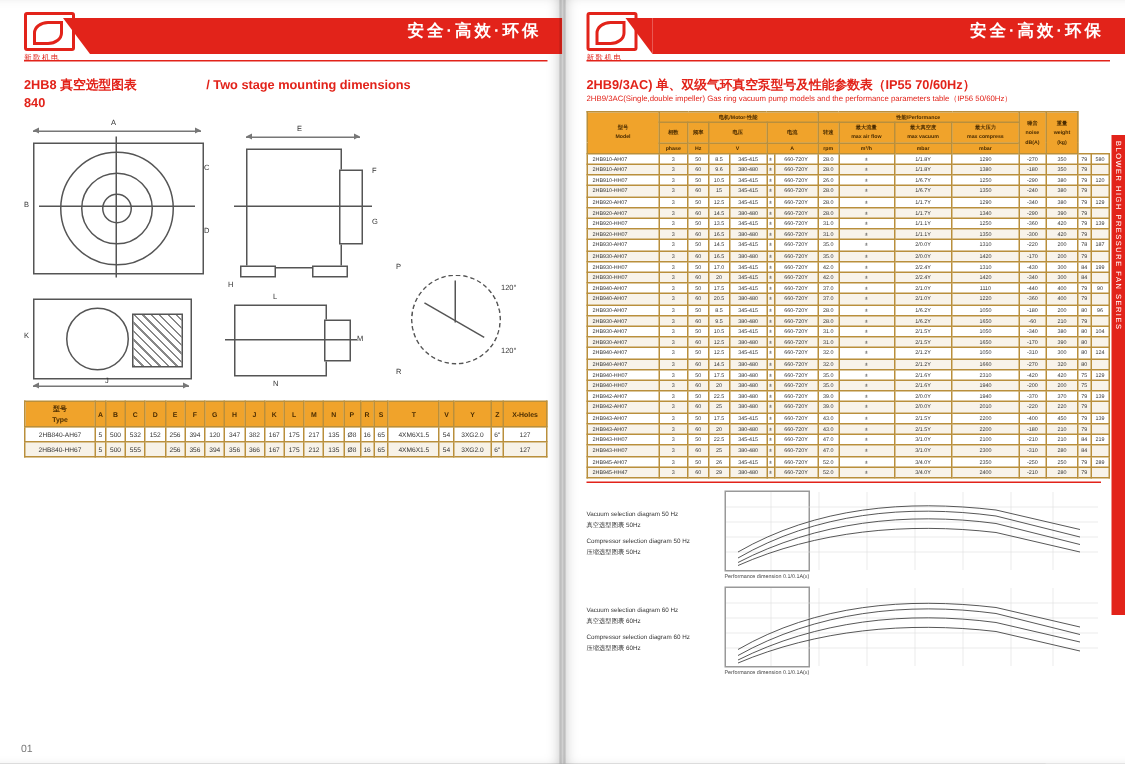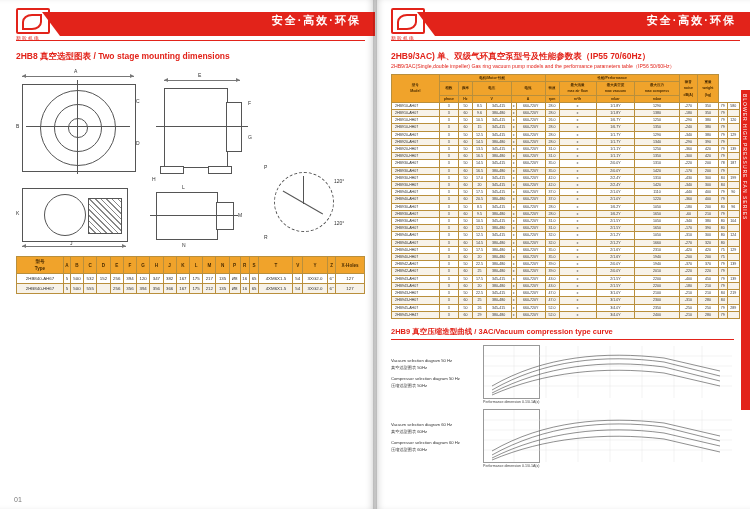--- a/index.html
+++ b/index.html
@@ -44,21 +44,21 @@
     border-top:24px solid #e2231a;border-left:18px solid transparent;
   }
   .hdr-slogan{
     position:absolute;right:14px;top:13px;color:#fff;font-size:11px;
     letter-spacing:2px;font-weight:bold;
   }
   .hdr-rule{position:absolute;left:16px;right:10px;top:40px;height:1px;background:#e2231a;}
 
   
   .sec-title{margin:6px 0 0 16px;font-size:8.5px;color:#e2231a;font-weight:bold;line-height:12px;}
-  .sec-title .en{color:#e2231a;font-weight:bold;}
+  .sec-title .en{color:#e2231a;font-weight:bold;margin-left:44px;}
   .sec-sub{margin:1px 0 0 16px;font-size:8.5px;color:#e2231a;font-weight:bold;}
 
   
   .draw-area{
     position:relative;margin:6px 14px 0 16px;height:180px;
     border:none;
   }
   .dbox{position:absolute;border:1px solid #555;background:#fff;}
   .dline{position:absolute;background:#555;}
   .dlabel{position:absolute;font-size:5px;color:#333;}
@@ -126,20 +126,21 @@
       </div>
       <div class="hdr-band"></div>
       <div class="hdr-slogan">安全·高效·环保</div>
       <div class="hdr-rule"></div>
     </div>
 
     <div class="sec-title">
       <span>2HB8 真空选型图表</span>
       <span class="en">/ Two stage mounting dimensions</span>
     </div>
+    <div class="sec-sub">840</div>
 
     <div class="draw-area">
 
       <div class="dbox" style="left:6px;top:16px;width:112px;height:86px;"></div>
       <div class="circ" style="left:24px;top:22px;width:74px;height:74px;"></div>
       <div class="circ" style="left:38px;top:36px;width:46px;height:46px;"></div>
       <div class="circ" style="left:52px;top:50px;width:18px;height:18px;"></div>
       <div class="dline" style="left:10px;top:58px;width:104px;height:.5px;"></div>
       <div class="dline" style="left:61px;top:12px;width:.5px;height:94px;"></div>
       <div class="dim" style="left:6px;top:8px;width:112px;"></div>
@@ -818,24 +819,20 @@
             <td>3/4.0Y</td>
             <td>2400</td>
             <td>-210</td>
             <td>280</td>
             <td>79</td>
             <td></td>
           </tr>
         </tbody>
     </table>
 
-    <div class="curve-title">
-      <span>2HB9 真空压缩造型曲线</span>
-      <span>/ 3AC/Vacuum compression type curve</span>
-    </div>
     <div class="curve-rule"></div>
 
     <div class="curve-wrap">
 
       <div class="curve-row">
         <div class="curve-cap">
           <div>Vacuum selection diagram 50 Hz</div>
           <div>真空选型图表 50Hz</div>
           <div style="margin-top:4px">Compressor selection diagram 50 Hz</div>
           <div>压缩选型图表 50Hz</div>

